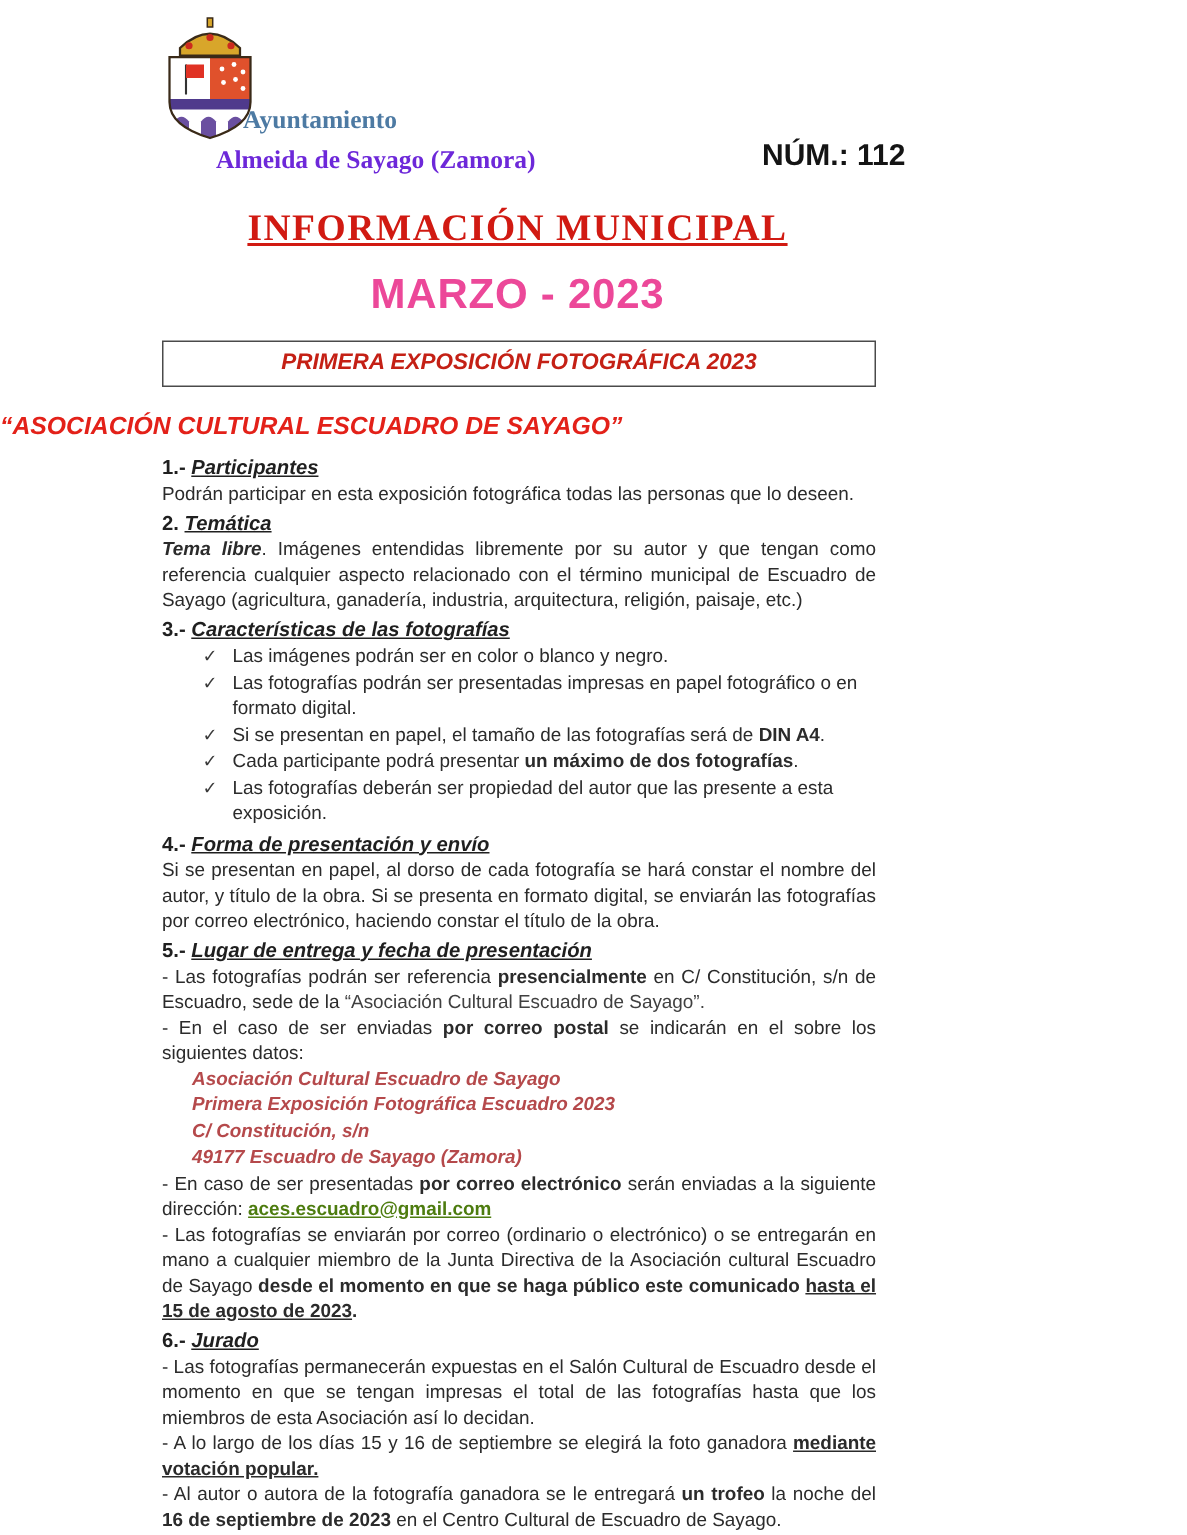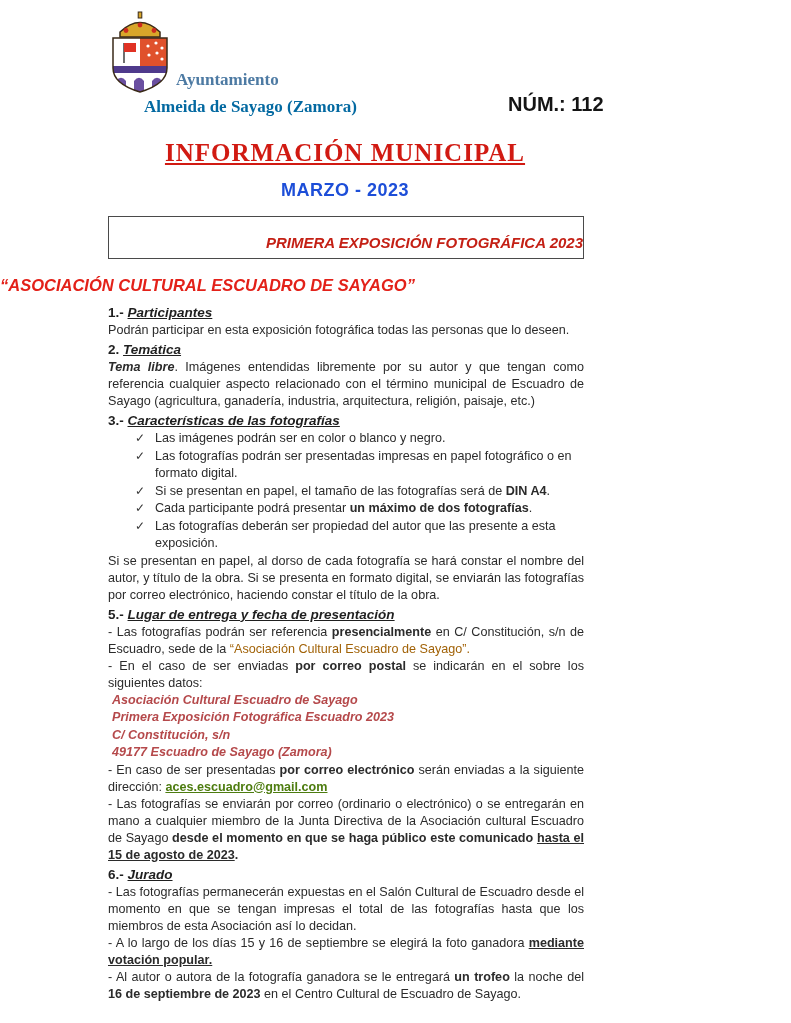--- a/index.html
+++ b/index.html
@@ -6,43 +6,43 @@
   body{
     width:791px;height:1023px;background:#ffffff;position:relative;
     font-family:"Liberation Sans",sans-serif;color:#262626;overflow:hidden;
   }
   .b{font-weight:bold;}
   .i{font-style:italic;}
   .u{text-decoration:underline;}
 
   
   .crest{position:absolute;left:103px;top:10px;}
-  .org1{position:absolute;left:176px;top:70px;font-family:"Liberation Serif",serif;
+  .org1{position:absolute;left:162px;top:70px;font-family:"Liberation Serif",serif;
         font-weight:bold;font-size:17px;color:#4d7aa3;}
   .org2{position:absolute;left:144px;top:97px;font-family:"Liberation Serif",serif;
-        font-weight:bold;font-size:17px;color:#0369a1;}
+        font-weight:bold;font-size:17px;color:#6d28d9;}
   .num {position:absolute;left:508px;top:93px;font-size:20px;font-weight:bold;color:#141414;}
 
   
   .content{position:absolute;left:0;top:3px;width:690px;padding:0;}
   .title-wrap{margin-top:136px;text-align:center;}
   .title{font-family:"Liberation Serif",serif;font-weight:bold;font-size:25px;
          color:#d11a12;text-decoration:underline;letter-spacing:1px;}
-  .subtitle{margin-top:13px;text-align:center;font-size:18px;font-weight:bold;color:#1d4ed8;letter-spacing:0.5px;}
-  .banner-box{margin:15px 106px 0 108px;border:1px solid #4a4a4a;padding:17px 0 6px 0;text-align:right;}
+  .subtitle{margin-top:13px;text-align:center;font-size:28px;font-weight:bold;color:#ec4899;letter-spacing:0.5px;}
+  .banner-box{margin:15px 106px 0 108px;border:1px solid #4a4a4a;padding:5px 0 6px 0;text-align:center;}
   .banner{font-size:15px;font-weight:bold;font-style:italic;color:#c42015;}
   .assoc{margin-top:17px;text-align:left;font-size:16.5px;font-weight:bold;font-style:italic;color:#e32119;}
 
   
   .doc{margin:8px 106px 0 108px;}
   .heading{font-size:13.5px;line-height:19px;margin-top:1px;color:#1f1f1f;}
   .para{font-size:12.6px;line-height:17px;text-align:justify;color:#2b2b2b;}
   .bullet{display:flex;font-size:12.6px;line-height:17.5px;color:#2b2b2b;}
   .bullet .check{width:20px;margin-left:27px;flex:0 0 auto;color:#3a3a3a;font-size:12px;}
-  .addr{font-size:12.6px;line-height:17.5px;font-weight:bold;font-style:italic;color:#b5494b;margin-left:4px;}
+  .addr{font-size:12.6px;line-height:17.5px;font-weight:bold;font-style:italic;color:#b5494b;margin-left:20px;}
   .email{color:#4d7c0f;font-weight:bold;text-decoration:underline;cursor:pointer;}
   .sep{margin-top:29px;text-align:center;font-size:11.5px;font-weight:bold;color:#2fae71;letter-spacing:1px;}
 </style>
 </head>
 <body>
 
 <div class="crest">
   <svg width="74" height="86" viewBox="0 0 74 86">
     <path d="M17 22 Q37 3 57 22 L57 27 L17 27 Z" fill="#d8a62a" stroke="#3a2a18" stroke-width="1.5"></path>
     <rect x="35.2" y="2" width="3.6" height="6" fill="#d8a62a" stroke="#3a2a18" stroke-width="1"></rect>
@@ -110,24 +110,25 @@
     </div>
     <div class="bullet">
       <span class="check">✓</span>
       <span><span>Cada participante podrá presentar </span><span class="b">un máximo de dos fotografías</span><span>.</span></span>
     </div>
     <div class="bullet">
       <span class="check">✓</span>
       <span><span>Las fotografías deberán ser propiedad del autor que las presente a esta exposición.</span></span>
     </div>
 
+    <div class="heading"><span class="b">4.- </span><span class="b i u">Forma de presentación y envío</span></div>
     <div class="para"><span>Si se presentan en papel, al dorso de cada fotografía se hará constar el nombre del autor, y título de la obra. Si se presenta en formato digital, se enviarán las fotografías por correo electrónico, haciendo constar el título de la obra.</span></div>
 
     <div class="heading"><span class="b">5.- </span><span class="b i u">Lugar de entrega y fecha de presentación</span></div>
-    <div class="para"><span>- Las fotografías podrán ser referencia </span><span class="b">presencialmente</span><span> en C/ Constitución, s/n de Escuadro, sede de la </span><span style="color: #a16207;">“Asociación Cultural Escuadro de Sayago”.</span></div>
+    <div class="para"><span>- Las fotografías podrán ser referencia </span><span class="b">presencialmente</span><span> en C/ Constitución, s/n de Escuadro, sede de la </span><span style="color: #404040;">“Asociación Cultural Escuadro de Sayago”.</span></div>
     <div class="para"><span>- En el caso de ser enviadas </span><span class="b">por correo postal</span><span> se indicarán en el sobre los siguientes datos:</span></div>
     <div class="addr">Asociación Cultural Escuadro de Sayago</div>
     <div class="addr">Primera Exposición Fotográfica Escuadro 2023</div>
     <div class="addr">C/ Constitución, s/n</div>
     <div class="addr">49177 Escuadro de Sayago (Zamora)</div>
     <div class="para"><span><span>- En caso de ser presentadas </span><span class="b">por correo electrónico</span><span> serán enviadas a la siguiente dirección: </span></span><a class="email">aces.escuadro@gmail.com</a></div>
     <div class="para"><span>- Las fotografías se enviarán por correo (ordinario o electrónico) o se entregarán en mano a cualquier miembro de la Junta Directiva de la Asociación cultural Escuadro de Sayago </span><span class="b">desde el momento en que se haga público este comunicado </span><span class="b u">hasta el 15 de agosto de 2023</span><span class="b">.</span></div>
 
     <div class="heading"><span class="b">6.- </span><span class="b i u">Jurado</span></div>
     <div class="para"><span>- Las fotografías permanecerán expuestas en el Salón Cultural de Escuadro desde el momento en que se tengan impresas el total de las fotografías hasta que los miembros de esta Asociación así lo decidan.</span></div>

